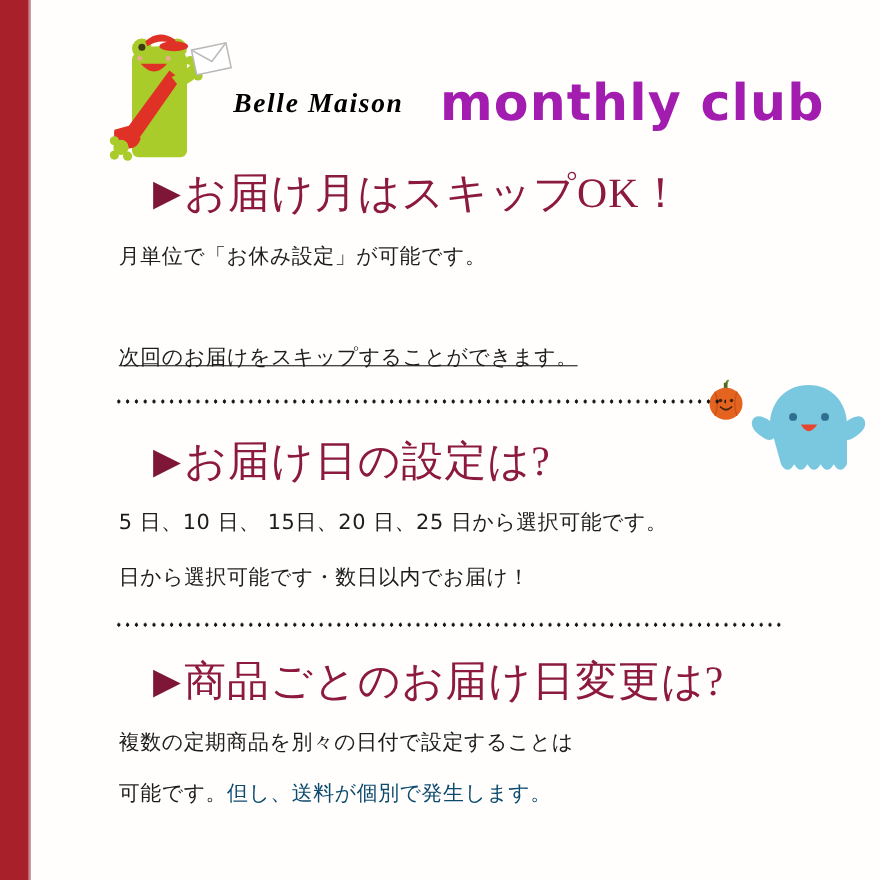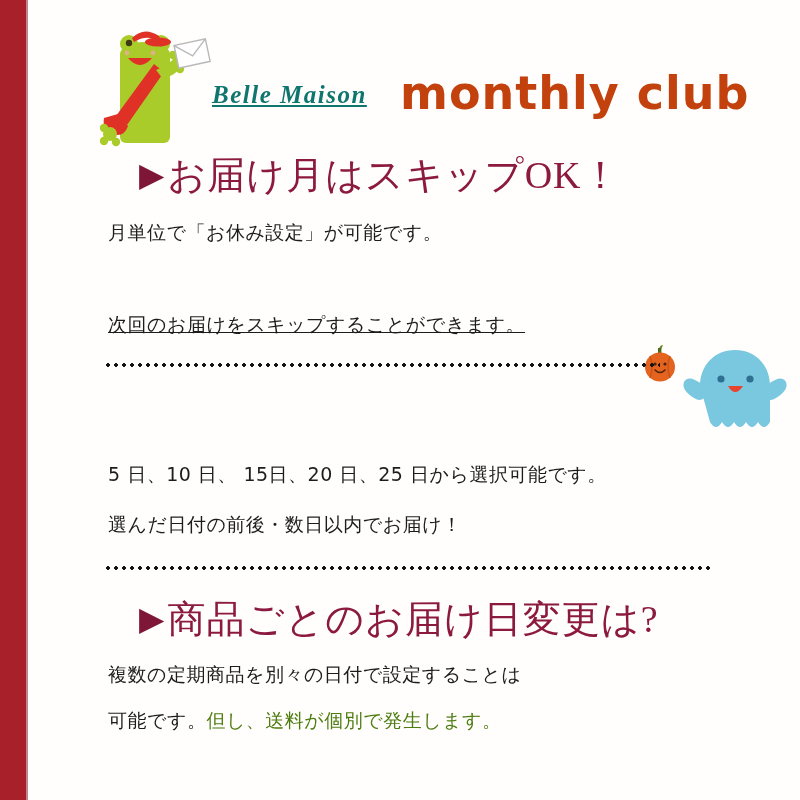--- a/index.html
+++ b/index.html
@@ -61,34 +61,33 @@
 
   .brand-serif {
     position: absolute;
     left: 212px;
     top: 63px;
     font-family: "Liberation Serif", "DejaVu Serif", serif;
     font-style: italic;
     font-weight: 700;
     font-size: 25px;
     letter-spacing: 1.5px;
-    color: #0f766e;
-    white-space: nowrap;
-    text-decoration: underline;
+    color: #000000;
+    white-space: nowrap;
   }
 
   .brand-club {
     position: absolute;
     left: 400px;
     top: 48px;
     font-family: "DejaVu Sans", "Liberation Sans", sans-serif;
     font-weight: 700;
     font-size: 46px;
     letter-spacing: 1px;
-    color: #c2410c;
+    color: #a21caf;
     white-space: nowrap;
   }
 
   
   .section-heading {
     position: absolute;
     font-family: "Liberation Serif", "DejaVu Serif", serif;
     font-size: 38px;
     font-weight: 400;
     color: #8c1940;
@@ -105,21 +104,21 @@
 
   .body-line {
     position: absolute;
     font-family: "DejaVu Sans", "Liberation Sans", sans-serif;
     font-size: 19px;
     font-weight: 400;
     color: #1c1c1c;
     letter-spacing: .5px;
     white-space: nowrap;
   }
-  .body-line .rose-run { color: #4d7c0f; }
+  .body-line .rose-run { color: #0c4a6e; }
 
   
   .divider {
     position: absolute;
     height: 4px;
     background-image: radial-gradient(circle, #141414 0 1.6px, transparent 1.8px);
     background-size: 8px 4px;
     background-repeat: repeat-x;
     background-position: left center;
   }
@@ -235,23 +234,26 @@
       <path d="M22 36 q-14 -10 -18 -2 q-3 8 10 16 q6 4 10 0 z" fill="#7ac8e0"></path>
       <path d="M88 36 q14 -10 18 -2 q3 8 -10 16 q-6 4 -10 0 z" fill="#7ac8e0"></path>
       <circle cx="41" cy="31" r="3.6" fill="#2f6f92"></circle>
       <circle cx="70" cy="31" r="3.6" fill="#2f6f92"></circle>
       <path d="M48 38 q7 12 15 0 z" fill="#e8442e"></path>
     </svg>
   </div>
 
   <div class="divider" style="left:104px; top:363px; width:556px;"></div>
 
+  <div class="section-heading" style="left:104px; top:394px;">
+    <span class="tri">▶</span><span>お届け日の設定は?</span>
+  </div>
 
   <div class="body-line" style="left:108px; top:462px;">5 日、10 日、 15日、20 日、25 日から選択可能です。</div>
-  <div class="body-line" style="left:108px; top:512px;">選んだ日付の前後・数日以内でお届け！</div>
+  <div class="body-line" style="left:108px; top:512px;">日から選択可能です・数日以内でお届け！</div>
 
   <div class="divider" style="left:104px; top:566px; width:608px;"></div>
 
   <div class="section-heading" style="left:104px; top:594px;">
     <span class="tri">▶</span><span>商品ごとのお届け日変更は?</span>
   </div>
 
   <div class="body-line" style="left:108px; top:662px;">複数の定期商品を別々の日付で設定することは</div>
 
   <div class="body-line" style="left:108px; top:708px;">

